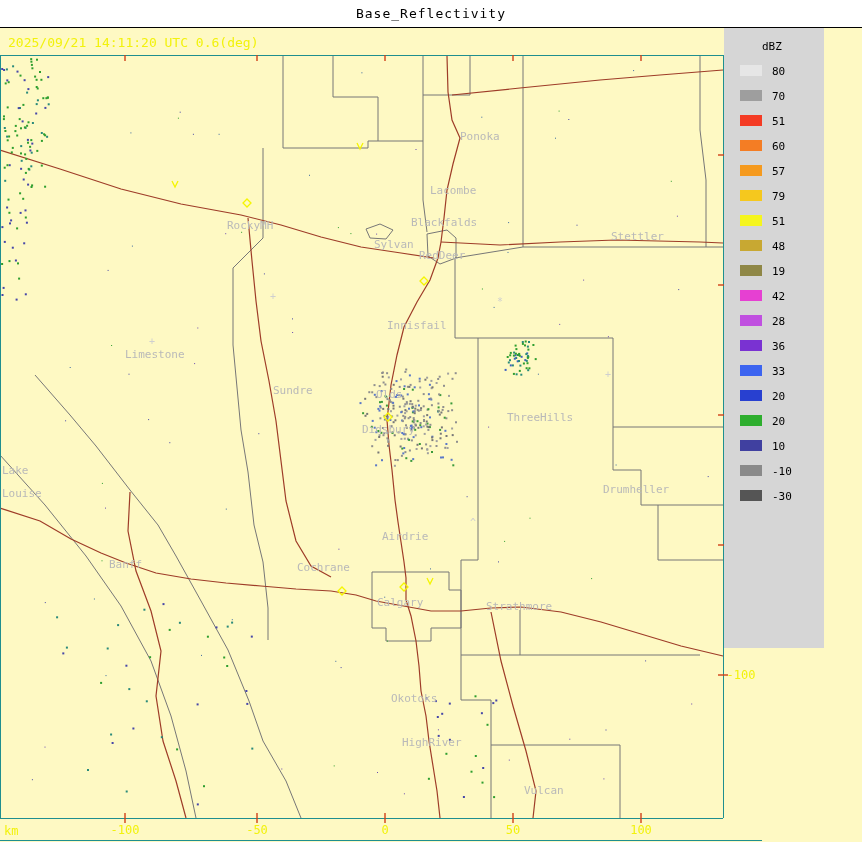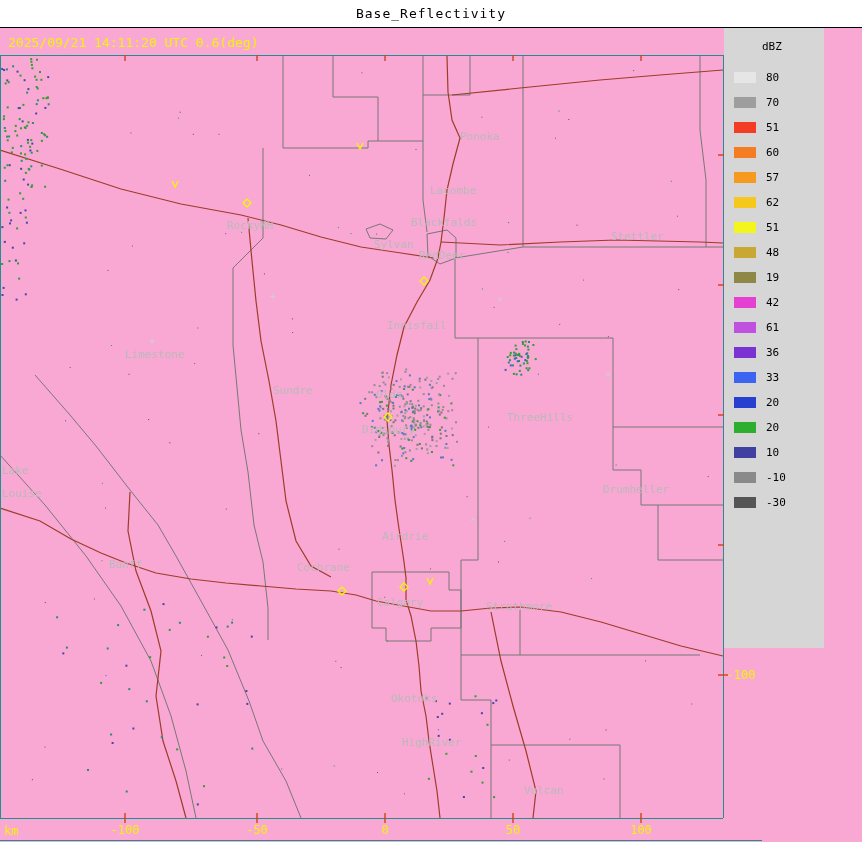--- a/index.html
+++ b/index.html
@@ -1,23 +1,23 @@
 <!DOCTYPE html>
 <html><head>
 <meta charset="utf-8">
 <style>
   html,body{margin:0;padding:0;background:#000;}
-  .screen{position:relative;width:862px;height:842px;background:#f9a8d4;overflow:hidden;
+  .screen{position:relative;width:862px;height:842px;background:#fef9c3;overflow:hidden;
           font-family:"DejaVu Sans Mono",monospace;text-decoration:underline;}
   .titlebar{position:absolute;top:0;left:0;width:862px;height:27px;background:#ffffff;
             border-bottom:1px solid #000;display:flex;align-items:center;justify-content:center;
             color:#000;font-size:13px;letter-spacing:1px;}
   .legend-panel{position:absolute;top:28px;left:724px;width:100px;height:620px;background:#d6d6d6;}
   .legend-title{padding:12px 0 12px 38px;font-size:11px;color:#000;}
-  .legend-row{display:flex;align-items:center;height:25px;padding-left:10px;}
+  .legend-row{display:flex;height:25px;padding-left:16px;}
   .legend-swatch{width:22px;height:11px;margin-right:10px;display:inline-block;}
   .legend-label{font-size:11px;color:#000;}
   #radar-svg{position:absolute;top:28px;left:0;font-family:"DejaVu Sans Mono",monospace;}
   .t-ts{fill:#f2f20c;font-size:13px;}
   .t-axis{fill:#f2f20c;font-size:12px;}
   .t-city{fill:#b9b9b9;font-size:11px;}
   .t-sym{fill:#cfcfcf;font-size:10px;}
 </style>
 </head>
 <body>
@@ -743,41 +743,41 @@
         <div class="legend-row">
           <span class="legend-swatch" style="background: rgb(244, 125, 36);"></span>
           <span class="legend-label">60</span>
         </div>
         <div class="legend-row">
           <span class="legend-swatch" style="background: rgb(245, 154, 30);"></span>
           <span class="legend-label">57</span>
         </div>
         <div class="legend-row">
           <span class="legend-swatch" style="background: rgb(245, 200, 30);"></span>
-          <span class="legend-label">62</span>
+          <span class="legend-label">79</span>
         </div>
         <div class="legend-row">
           <span class="legend-swatch" style="background: rgb(245, 245, 30);"></span>
           <span class="legend-label">51</span>
         </div>
         <div class="legend-row">
           <span class="legend-swatch" style="background: rgb(200, 168, 50);"></span>
           <span class="legend-label">48</span>
         </div>
         <div class="legend-row">
           <span class="legend-swatch" style="background: rgb(143, 135, 70);"></span>
           <span class="legend-label">19</span>
         </div>
         <div class="legend-row">
           <span class="legend-swatch" style="background: rgb(230, 64, 210);"></span>
           <span class="legend-label">42</span>
         </div>
         <div class="legend-row">
           <span class="legend-swatch" style="background: rgb(192, 80, 224);"></span>
-          <span class="legend-label">61</span>
+          <span class="legend-label">28</span>
         </div>
         <div class="legend-row">
           <span class="legend-swatch" style="background: rgb(122, 50, 210);"></span>
           <span class="legend-label">36</span>
         </div>
         <div class="legend-row">
           <span class="legend-swatch" style="background: rgb(60, 100, 240);"></span>
           <span class="legend-label">33</span>
         </div>
         <div class="legend-row">

